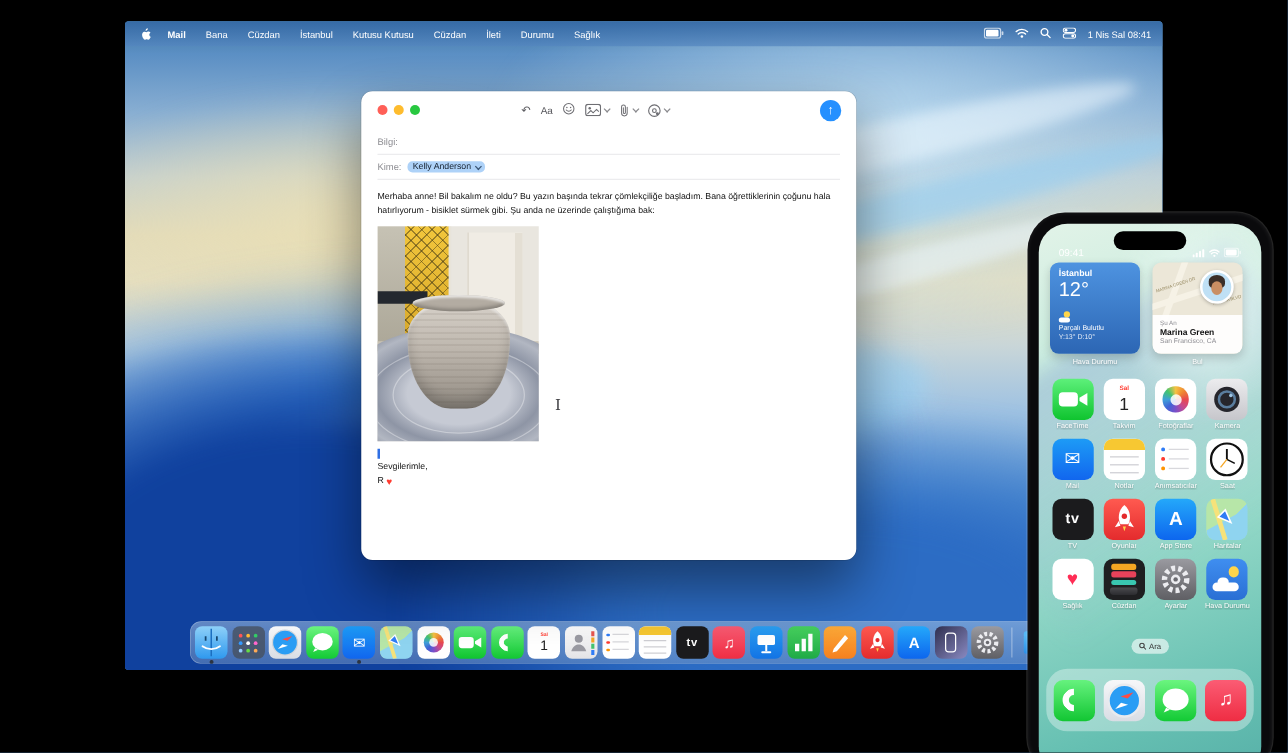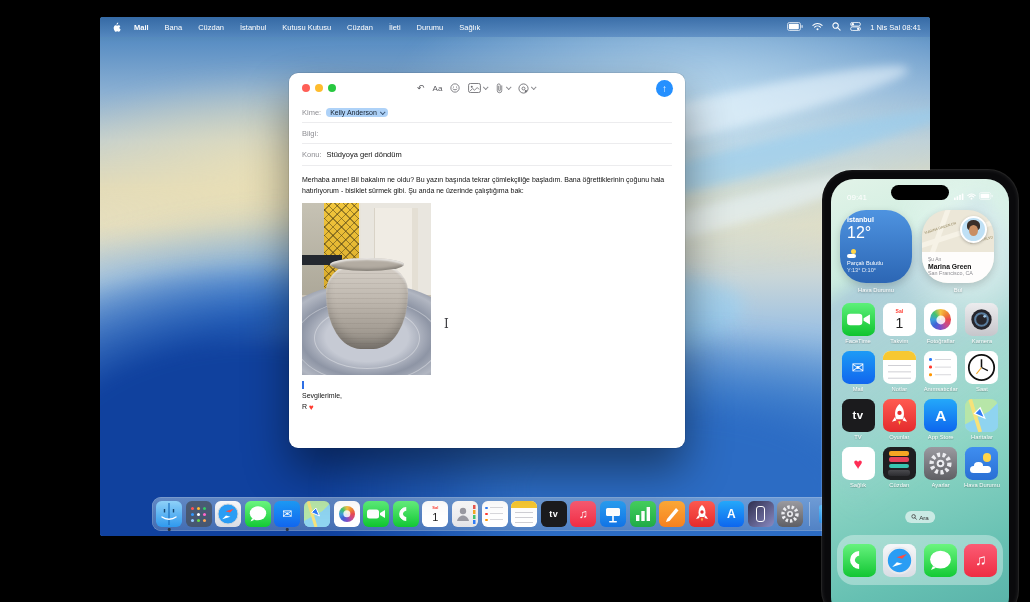--- a/index.html
+++ b/index.html
@@ -138,24 +138,24 @@
   .sun{position:absolute;right:22%;top:18%;width:26%;height:26%;border-radius:50%;background:#ffd54a;}
   .cloud{position:absolute;left:14%;bottom:22%;width:62%;height:22%;border-radius:10px;background:#fff;}
   .cloud:before{content:"";position:absolute;left:18%;top:-55%;width:45%;height:110%;border-radius:50%;background:#fff;}
 
   
   .iphone{position:absolute;left:822px;top:170px;width:196px;height:450px;background:#0a0a0c;border-radius:30px;box-shadow:0 0 0 1px rgba(255,255,255,.14),inset 0 0 4px rgba(255,255,255,.1);z-index:50;}
   .iscreen{position:absolute;left:9px;top:9px;width:178px;height:441px;border-radius:23px;overflow:hidden;background:linear-gradient(160deg,#e2f3e8 0%,#c1e9da 30%,#93d8c7 58%,#66c0b2 85%,#57b0a8 100%);}
   .iwp-band{position:absolute;left:-30%;top:18%;width:160%;height:45%;background:linear-gradient(180deg,rgba(150,180,215,.55),rgba(150,180,215,0));transform:rotate(-35deg);filter:blur(8px);}
   .iwp-swirl{position:absolute;right:-22%;top:-6%;width:90%;height:42%;border-radius:50%;background:radial-gradient(ellipse,rgba(240,252,248,.9),rgba(240,252,248,0) 70%);filter:blur(6px);}
   .island{position:absolute;left:50%;top:6px;transform:translateX(-50%);width:58px;height:15px;border-radius:9px;background:#000;z-index:3;}
-  .istatus{position:absolute;left:0;top:9px;width:100%;height:14px;display:flex;align-items:flex-end;padding:0 16px;color:#fff;font-size:8px;font-weight:normal;z-index:2;}
+  .istatus{position:absolute;left:0;top:19px;width:100%;height:14px;display:flex;align-items:flex-start;padding:0 16px;color:#fff;font-size:8px;font-weight:normal;z-index:2;}
   .istatus .right{margin-left:auto;display:flex;align-items:center;gap:3px;}
   .iwidgets{position:absolute;left:9px;top:31px;display:flex;gap:10px;z-index:2;}
-  .widget{width:72px;height:73px;border-radius:26px;overflow:hidden;position:relative;box-shadow:0 3px 8px rgba(0,0,0,.18);}
+  .widget{width:72px;height:73px;border-radius:7px;overflow:hidden;position:relative;box-shadow:0 3px 8px rgba(0,0,0,.18);}
   .w-weather{background:linear-gradient(180deg,#4e93e0,#2c66b4);color:#fff;padding:6px 7px;}
   .ww-city{font-size:7px;font-weight:bold;}
   .ww-temp{font-size:16px;font-weight:300;margin-top:1px;}
   .ww-ic{position:relative;width:10px;height:7px;margin-top:9px;}
   .ww-ic .s{position:absolute;left:4px;top:-2px;width:5px;height:5px;border-radius:50%;background:#ffd54a;}
   .ww-ic .c{position:absolute;left:0;bottom:0;width:9px;height:4px;border-radius:4px;background:#fff;}
   .ww-cond{font-size:5.6px;margin-top:2px;}
   .ww-hilo{font-size:5.6px;opacity:.85;margin-top:1px;}
   .w-findmy{background:#ece7d8;}
   .fm-road1{position:absolute;left:-10%;top:28%;width:130%;height:5px;background:#f6f2e6;transform:rotate(-18deg);}
@@ -271,33 +271,29 @@
               <circle cx="6" cy="6" r="1.6" fill="none" stroke="#6e6e73"></circle>
               <circle cx="8.6" cy="8.8" r="1.3" fill="#6e6e73"></circle>
             </svg>
           <i class="chev"></i>
         </span>
       </span>
       <span class="send">↑</span>
     </div>
 
     <div class="fields">
+      <div class="frow h2">
+        <span class="flabel">Bilgi:</span>
+      </div>
       <div class="frow h1">
         <span class="flabel">Kime:</span>
         <span class="pill">
           <span>Kelly Anderson</span>
           <i class="chev"></i>
         </span>
-      </div>
-      <div class="frow h2">
-        <span class="flabel">Bilgi:</span>
-      </div>
-      <div class="frow h3">
-        <span class="flabel">Konu:</span>
-        <span>Stüdyoya geri döndüm</span>
       </div>
     </div>
 
     <div class="mbody">
       <div>Merhaba anne! Bil bakalım ne oldu? Bu yazın başında tekrar çömlekçiliğe başladım. Bana öğrettiklerinin çoğunu hala hatırlıyorum - bisiklet sürmek gibi. Şu anda ne üzerinde çalıştığıma bak:</div>
       <div class="photo">
         <div class="ph-leftwall"></div>
         <div class="ph-window"></div>
         <div class="ph-mantel"></div>
         <div class="ph-door"></div>

